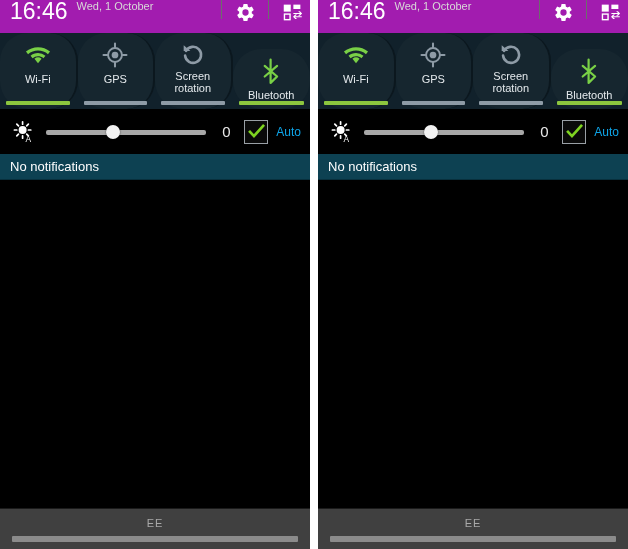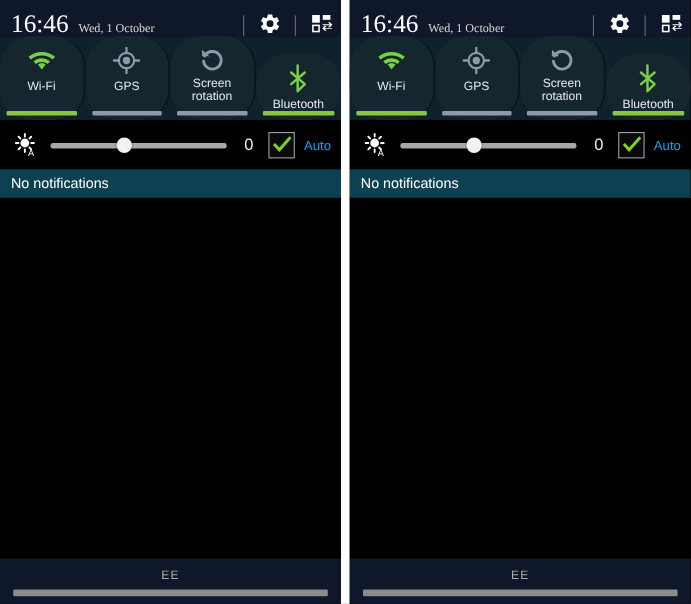--- a/index.html
+++ b/index.html
@@ -33,27 +33,26 @@
   .panel-divider {
     width: 8px;
     height: 549px;
     background: #ffffff;
     flex: 0 0 8px;
   }
 
   
   .statusbar {
     height: 33px;
-    background: #0f172a;
-    display: flex;
-    align-items: flex-end;
+    background: #a21caf;
+    display: flex;
+    align-items: flex-start;
     padding: 0 6px 0 10px;
     box-sizing: border-box;
     flex: 0 0 33px;
-    font-family: Liberation Serif, serif;
   }
   .clock {
     color: #ffffff;
     font-size: 23px;
     letter-spacing: 0px;
     line-height: 23px;
     font-weight: 400;
   }
   .date {
     color: #d8d8d8;
@@ -217,21 +216,21 @@
 
   .notif-body {
     flex: 1 1 auto;
     background: #000000;
   }
 
   
   .carrier {
     flex: 0 0 40px;
     height: 40px;
-    background: #0f172a;
+    background: #404040;
     border-top: 1px solid #1b1b1b;
     display: flex;
     flex-direction: column;
     align-items: center;
     justify-content: center;
   }
   .carrier-text {
     color: #a9a9a9;
     font-size: 11px;
     letter-spacing: 1px;

